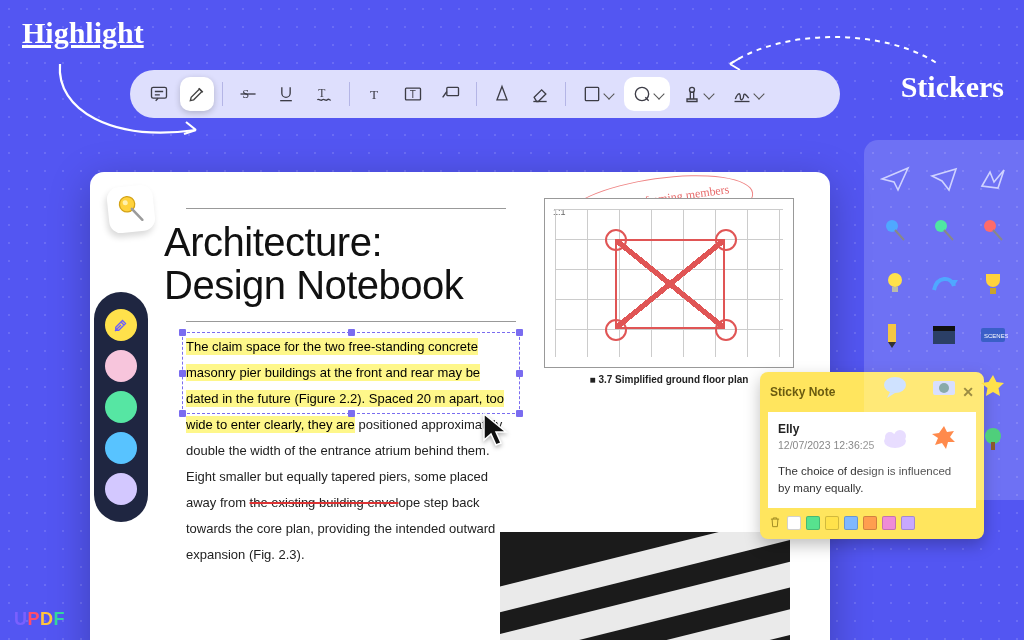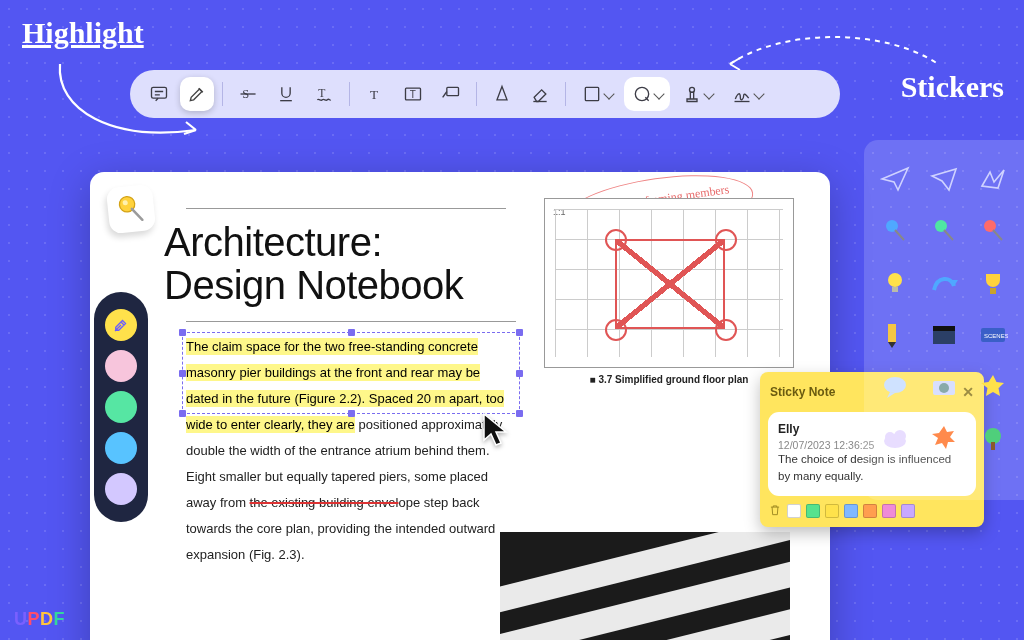--- a/index.html
+++ b/index.html
@@ -70,23 +70,23 @@
 
 .photo { position:absolute; right:40px; bottom:0; width:290px; height:140px; overflow:hidden; background:#1b1b1b; }
 .photo .b { position:absolute; background:#eaeaea; }
 .photo .b1{width:400px;height:30px;top:10px;left:-30px;transform:skew(-30deg,-14deg);} 
 .photo .b2{width:400px;height:30px;top:55px;left:-20px;transform:skew(-30deg,-14deg);} 
 .photo .b3{width:400px;height:30px;top:100px;left:-10px;transform:skew(-30deg,-14deg);}
 
 .note { position:absolute; right:40px; top:372px; width:224px; background:#ffe55e; border-radius:8px; box-shadow:0 6px 16px rgba(0,0,0,0.25); font-size:12px; }
 .note .hdr { display:flex; justify-content:space-between; align-items:center; padding:12px 10px; font-weight:600; color:#6a5b10; font-size:12px; }
 .note .hdr .x{cursor:pointer;font-size:14px;color:#8a7720;}
-.note .body { background:#fff; margin:0 8px; padding:10px; border-radius:11px; }
+.note .body { background:#fff; margin:0 8px; padding:10px; border-radius:0; }
 .note .body b { font-size:12px; color:#222; }
-.note .body .dt { font-size:10.5px; color:#888; margin:3px 0 0; }
+.note .body .dt { font-size:10.5px; color:#888; margin:3px 0 12px; }
 .note .body p { font-size:11.5px; color:#333; line-height:1.5; }
 .note .foot { display:flex; align-items:center; gap:5px; padding:7px 8px; }
 .note .foot .trash svg{width:14px;height:14px;stroke:#9c8820;fill:none;stroke-width:1.6;}
 .note .foot .cs { width:14px;height:14px;border-radius:2px;border:1px solid rgba(0,0,0,0.18); cursor:pointer;}
 
 .sticker-panel { position:absolute; right:0; top:140px; width:160px; height:360px; background:rgba(255,255,255,0.16); border-radius:14px 0 0 14px; padding:16px 10px; display:grid; grid-template-columns:repeat(3,1fr); grid-auto-rows:46px; gap:6px; }
 .sticker-panel .stk { display:flex; align-items:center; justify-content:center; cursor:pointer; }
 .sticker-panel .stk svg { width:30px; height:30px; }
 
 .arrow-hl { position:absolute; left:52px; top:60px; width:160px; height:90px; }

